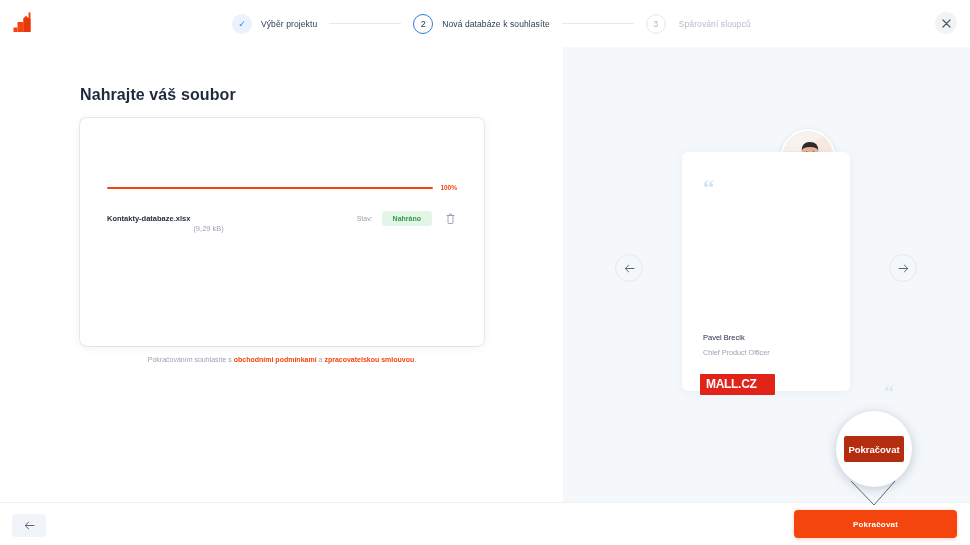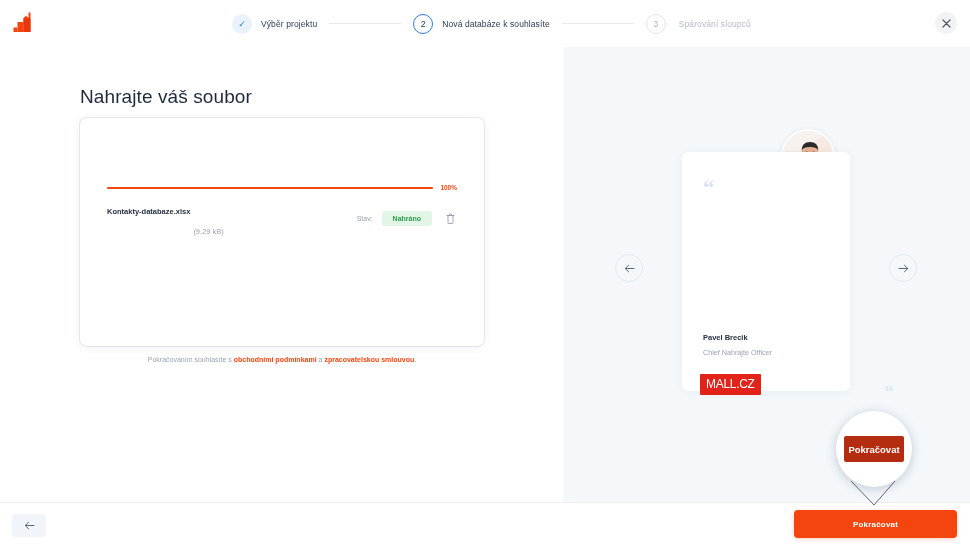--- a/index.html
+++ b/index.html
@@ -50,42 +50,42 @@
   }
   .close-btn svg { display: block; }
 
   
   .left-panel {
     position: absolute; left: 0; top: 47px; width: 563px; height: 455px;
     background: #ffffff;
   }
   .page-title {
     position: absolute; left: 80px; top: 86px;
-    font-size: 19px; font-weight: 400; color: #1f2a3d; letter-spacing: .1px;
+    font-size: 16px; font-weight: 700; color: #1f2a3d; letter-spacing: .1px;
   }
   .upload-card {
     position: absolute; left: 80px; top: 118px;
     width: 404px; height: 228px;
     background: #ffffff; border-radius: 7px;
     box-shadow: 0 1px 10px rgba(40,60,100,.075), 0 0 0 1px rgba(230,234,240,.85);
   }
   .progress-row {
     position: absolute; left: 27px; top: 66px; width: 350px;
     display: flex; align-items: center;
   }
   .progress-track {
     flex: 1; height: 2px; background: #f4450f; border-radius: 2px;
   }
   .progress-pct {
     margin-left: 7px; font-size: 6.5px; font-weight: 700; color: #f4450f;
     white-space: nowrap;
   }
   .file-row {
     position: absolute; left: 27px; top: 89px; width: 350px; height: 22px;
-    display: flex; 
+    display: flex; align-items: center;
   }
   .file-name {
     font-size: 7.5px; font-weight: 700; color: #1f2a3d;
   }
   .file-size {
     font-size: 7.5px; font-weight: 400; color: #9aa3b2; margin-left: 3px; margin-top: 20px;
   }
   .file-right {
     margin-left: auto; display: flex; align-items: center;
   }
@@ -134,31 +134,31 @@
     font-size: 19px; font-weight: 700; color: #dde7f1;
     line-height: 1; font-family: "Liberation Serif", serif;
   }
   .testi-text {
     position: absolute; left: 21px; top: 100px; width: 128px;
     font-size: 7.2px; line-height: 15px; color: #6c7889;
     text-align: justify; letter-spacing: .05px;
   }
   .testi-name {
     position: absolute; left: 21px; top: 181px;
-    font-size: 7.5px; font-weight: 700; color: #1f2a3d;
+    font-size: 7.5px; font-weight: 400; color: #1f2a3d;
   }
   .testi-role {
     position: absolute; left: 21px; top: 196px;
     font-size: 7.2px; color: #9aa3b2;
   }
   .brand-logo {
     position: absolute; left: 18px; top: 222px;
     background: #e2231a; color: #ffffff;
-    font-size: 12px; font-weight: 400; letter-spacing: -.3px;
-    padding: 3px 6px 4px 6px; border-radius: 1px;
+    font-size: 12px; font-weight: 700; letter-spacing: -.3px;
+    padding: 3px 18px 4px 6px; border-radius: 1px;
     font-family: "Liberation Sans", sans-serif;
   }
   .nav-arrow {
     position: absolute; top: 207px;
     width: 28px; height: 28px; border-radius: 50%;
     border: 1px solid #e3e9f0; background: transparent;
     display: flex; align-items: center; justify-content: center;
     cursor: pointer;
   }
   .nav-arrow.prev { left: 52px; }
@@ -297,21 +297,21 @@
         <circle cx="30.4" cy="21.5" r="1.1" fill="#32302f"></circle>
         <path d="M24 26.5 q3 2 6 0" stroke="#b9785c" stroke-width="1" fill="none" stroke-linecap="round"></path>
         <path d="M36 40 q8 -4 12 2 q-4 5 -12 1 Z" fill="#e8b394"></path>
         <path d="M37 38 q7 -5 11 1" stroke="#d99d7c" stroke-width="1.5" fill="none"></path>
       </svg>
     </div>
 
     <div class="testi-card">
       <div class="quote-open">“</div>
       <div class="testi-name">Pavel Brecik</div>
-      <div class="testi-role">Chief Nahrajte Officer</div>
+      <div class="testi-role">Chief Product Officer</div>
       <div class="brand-logo">MALL.CZ</div>
       <div class="quote-close">“</div>
     </div>
 
     <div class="nav-arrow prev">
       <svg width="11" height="9" viewBox="0 0 11 9">
         <path d="M10 4.5 H1.5 M4.6 1.2 L1.2 4.5 L4.6 7.8" fill="none" stroke="#5a6678" stroke-width="1" stroke-linecap="round" stroke-linejoin="round"></path>
       </svg>
     </div>
     <div class="nav-arrow next">

